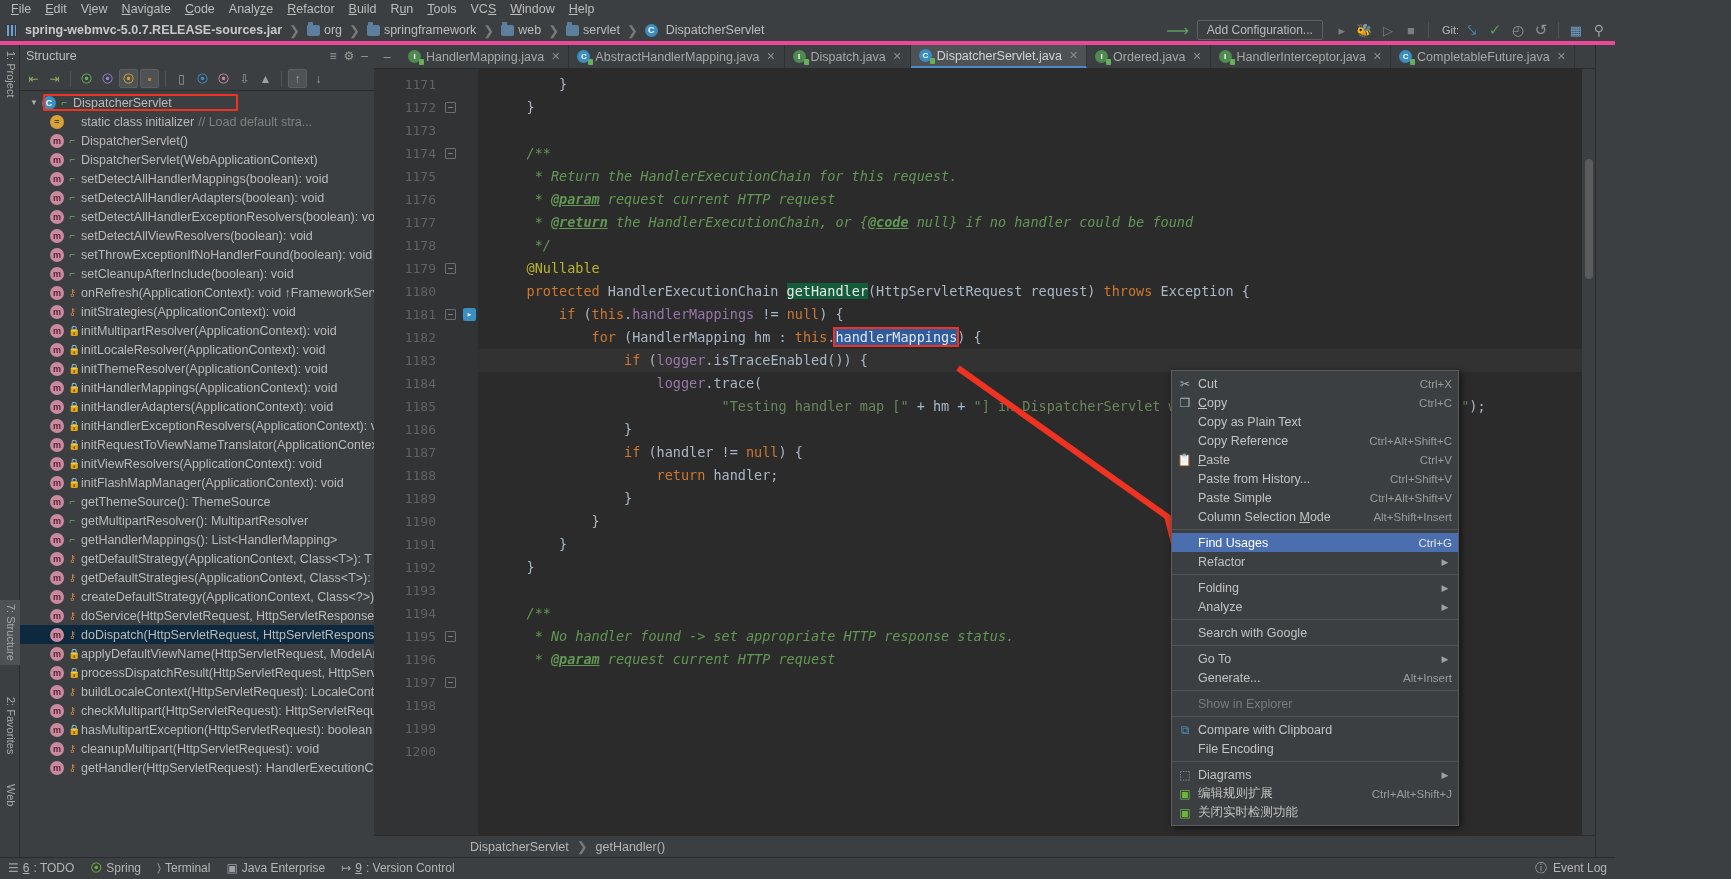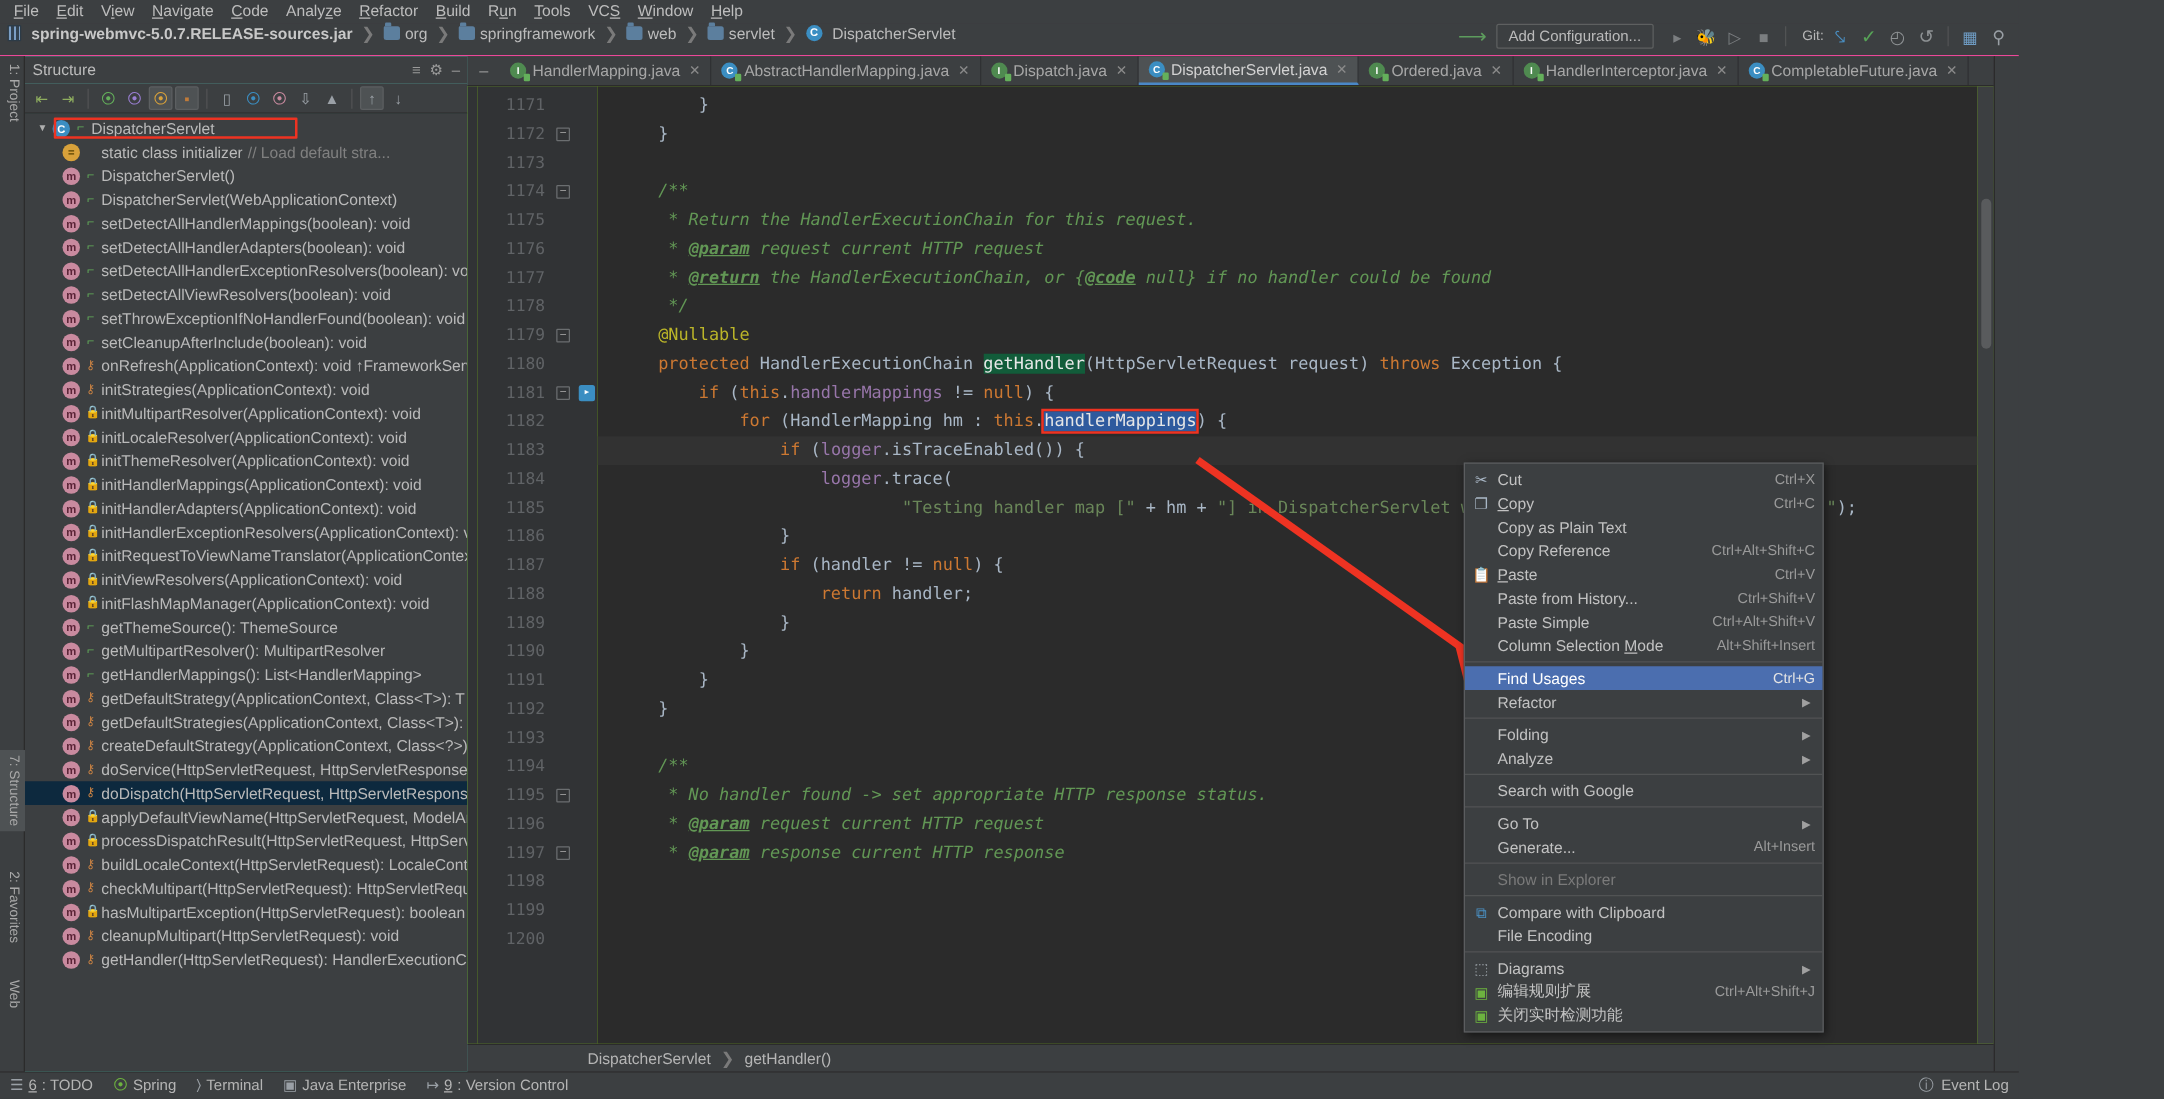--- a/index.html
+++ b/index.html
@@ -19,22 +19,22 @@
     background: #3c3f41; padding-left: 4px;
   }
   .menubar .mi {
     padding: 2px 7px 3px 7px; font-size: 12.5px; color: #bdbdbd;
     white-space: nowrap; cursor: default;
   }
   .menubar .mi .u { text-decoration: underline; }
 
   
   .toolbar {
-    height: 26px; display: flex; align-items: flex-start;
-    background: #3c3f41; border-bottom: 1px solid #ec4899;
+    height: 26px; display: flex; align-items: center;
+    background: #3c3f41; border-bottom: 4px solid #ec4899;
     padding-left: 6px;
   }
   .crumb { display: flex; align-items: center; gap: 4px; color: #b5b5b5; }
   .crumb-jar {
     font-weight: bold; font-size: 12.5px; color: #c8c8c8;
   }
   .crumb-item { font-size: 12.5px; color: #bcbcbc; }
   .crumb-sep { color: #7a7a7a; font-size: 13px; padding: 0 3px; }
   .jar-ico {
     display: inline-block; width: 11px; height: 13px;
@@ -616,21 +616,20 @@
             <div class="cline">                <span class="kw">if</span> (handler != <span class="kw">null</span>) {</div>
             <div class="cline">                    <span class="kw">return</span> handler;</div>
             <div class="cline">                }</div>
             <div class="cline">            }</div>
             <div class="cline">        }</div>
             <div class="cline">    }</div>
             <div class="cline"></div>
             <div class="cline">    <span class="cmt">/**</span></div>
             <div class="cline">     <span class="cmt">* No handler found -&gt; set appropriate HTTP response status.</span></div>
             <div class="cline">     <span class="cmt">* </span><span class="tag">@param</span><span class="cmt"> request current HTTP request</span></div>
-            <div class="cline">     <span class="cmt">* </span><span class="tag">@param</span><span class="cmt"> response current HTTP response</span></div>
           </div>
         <div class="ed-scroll">
           <div class="sc-thumb" style="top:90px;height:120px;"></div>
         </div>
       </div>
 
       <div class="ed-crumbs">
         <span>DispatcherServlet</span>
         <span class="crumb-sep">❯</span>
         <span>getHandler()</span>

